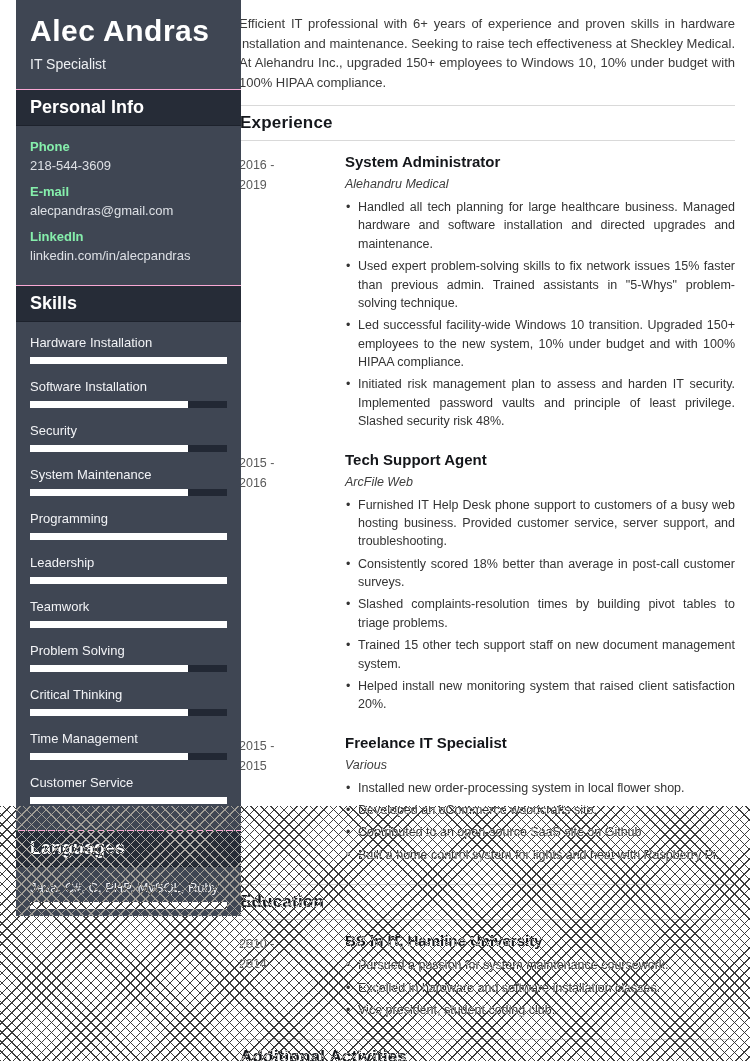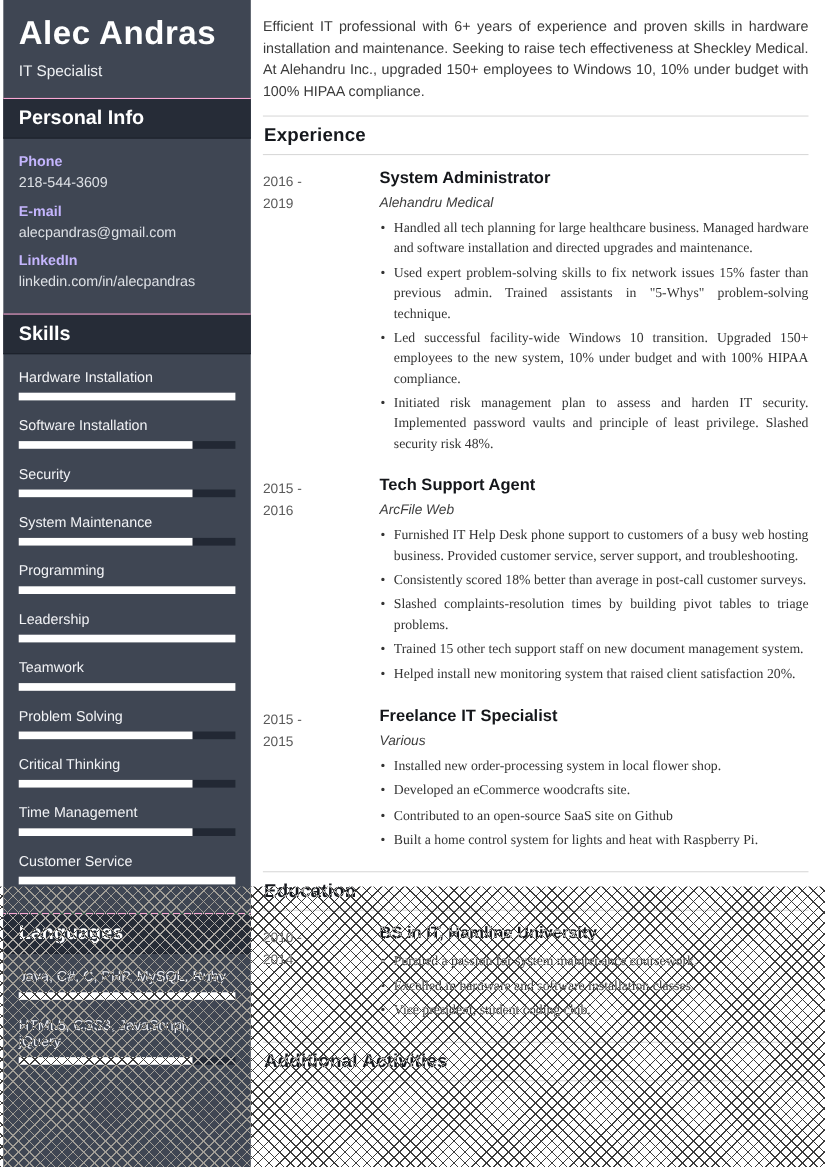--- a/index.html
+++ b/index.html
@@ -5,33 +5,33 @@
   * { margin:0; padding:0; box-sizing:border-box; }
   html,body { width:750px; height:1061px; }
   body {
     font-family:"Liberation Sans", sans-serif;
     background:#ffffff;
     position:relative;
     overflow:hidden;
   }
   
   .sidebar {
-    position:absolute; left:3px; top:0; width:225px; height:1061px;
+    position:absolute; left:16px; top:0; width:225px; height:916px;
     background:#3f4653; color:#fff;
   }
   .side-head { padding:14px 14px 8px 14px; }
   .side-name { font-size:30px; font-weight:bold; letter-spacing:.5px; line-height:1.15; color:#fff; }
   .side-title { font-size:14px; font-weight:400; color:#eef0f3; margin-top:7px; }
   .band {
     background:#262c37; border-top:1px solid #f9a8d4; border-bottom:1px solid #1d222c;
     padding:7px 14px; font-size:18px; font-weight:bold; color:#fff; margin-top:9px;
   }
   .side-list { padding:13px 14px 2px 14px; }
   .pi-item { margin-bottom:11px; }
-  .pi-label { font-size:13px; font-weight:bold; color:#c4b5fd; }
+  .pi-label { font-size:13px; font-weight:bold; color:#86efac; }
   .pi-value { font-size:13px; color:#dde0e5; margin-top:4px; }
   .skill { margin-bottom:15px; }
   .skill-label { font-size:13px; color:#f2f3f6; margin-bottom:7px; }
   .bar { width:197px; height:7px; background:#222834; }
   .fill { height:7px; background:#ffffff; }
   
   .main {
     margin-left:225px; padding:14px 15px 0 14px;
     color:#3a3a3a;
   }
@@ -39,21 +39,21 @@
   h2.sec {
     border-top:1px solid #d9d9d9; border-bottom:1px solid #d9d9d9;
     padding:7px 1px; margin:13px 0 12px 0;
     font-size:17px; font-weight:bold; color:#15181d; letter-spacing:.2px;
   }
   .entry { display:flex; margin-bottom:16px; }
   .dates { width:86px; flex:0 0 86px; font-size:12.5px; color:#5a5a5a; line-height:1.6; padding-top:2px; }
   .ebody { flex:1; min-width:0;margin-left:20px; }
   .jobtitle { font-size:15px; font-weight:bold; color:#14161a; margin-bottom:7px; }
   .company { font-style:italic; font-size:12.5px; color:#3d3d3d; margin-bottom:7px; }
-  ul.blist { list-style:none;font-family:Liberation Serif, serif; }
+  ul.blist { list-style:none; }
   ul.blist li {
     position:relative; padding-left:13px; font-size:12.5px; color:#333;
     line-height:1.47; text-align:justify; margin-bottom:4px;
   }
   ul.blist li::before { content:"\2022"; position:absolute; left:1px; color:#333; }
   
   .watermark {
     position:absolute; left:0; top:806px; width:750px; height:255px;
     background-image:
       repeating-linear-gradient(45deg,  rgba(255,255,255,.95) 0, rgba(255,255,255,.95) 1px, transparent 1px, transparent 7px),
@@ -160,26 +160,20 @@
   </div>
 
   <div class="band">Languages</div>
   <div class="side-list">
     <div class="skill">
       <div class="skill-label">Java, C#, C, PHP, MySQL, Ruby</div>
       <div class="bar">
           <div class="fill" style="width: 100%;"></div>
         </div>
     </div>
-    <div class="skill">
-      <div class="skill-label">HTML5, CSS3, JavaScript, jQuery</div>
-      <div class="bar">
-          <div class="fill" style="width: 80%;"></div>
-        </div>
-    </div>
   </div>
 </aside>
 
 <main class="main">
   <p class="summary">Efficient IT professional with 6+ years of experience and proven skills in hardware installation and maintenance. Seeking to raise tech effectiveness at Sheckley Medical. At Alehandru Inc., upgraded 150+ employees to Windows 10, 10% under budget with 100% HIPAA compliance.</p>
 
   <h2 class="sec">Experience</h2>
 
   <div class="entry">
     <div class="dates">

